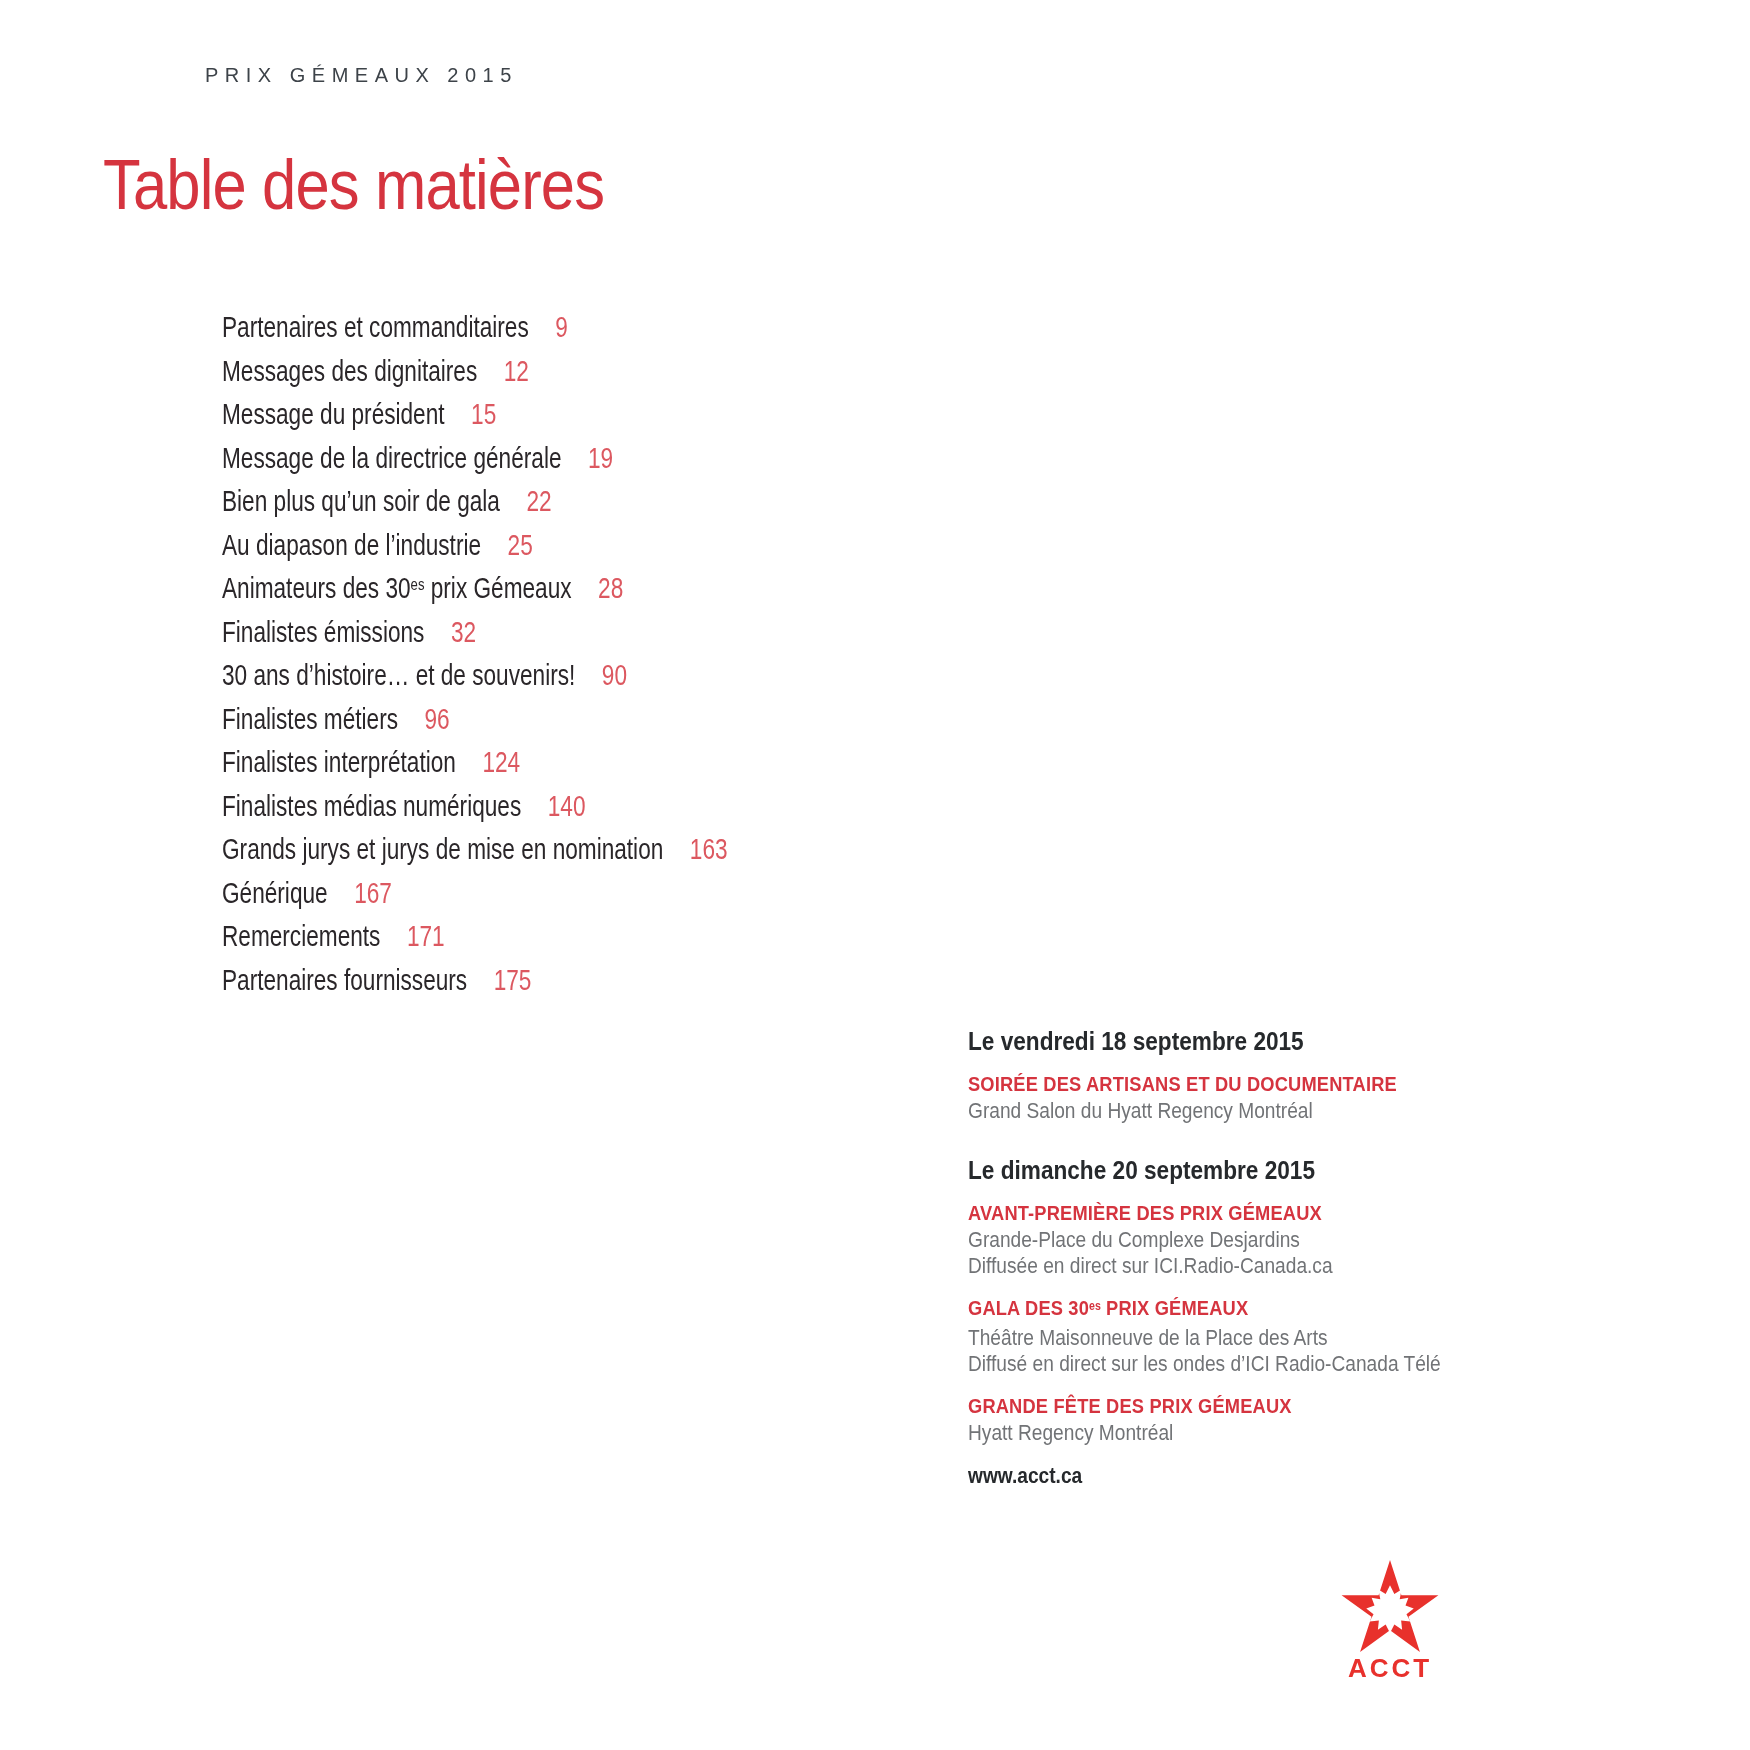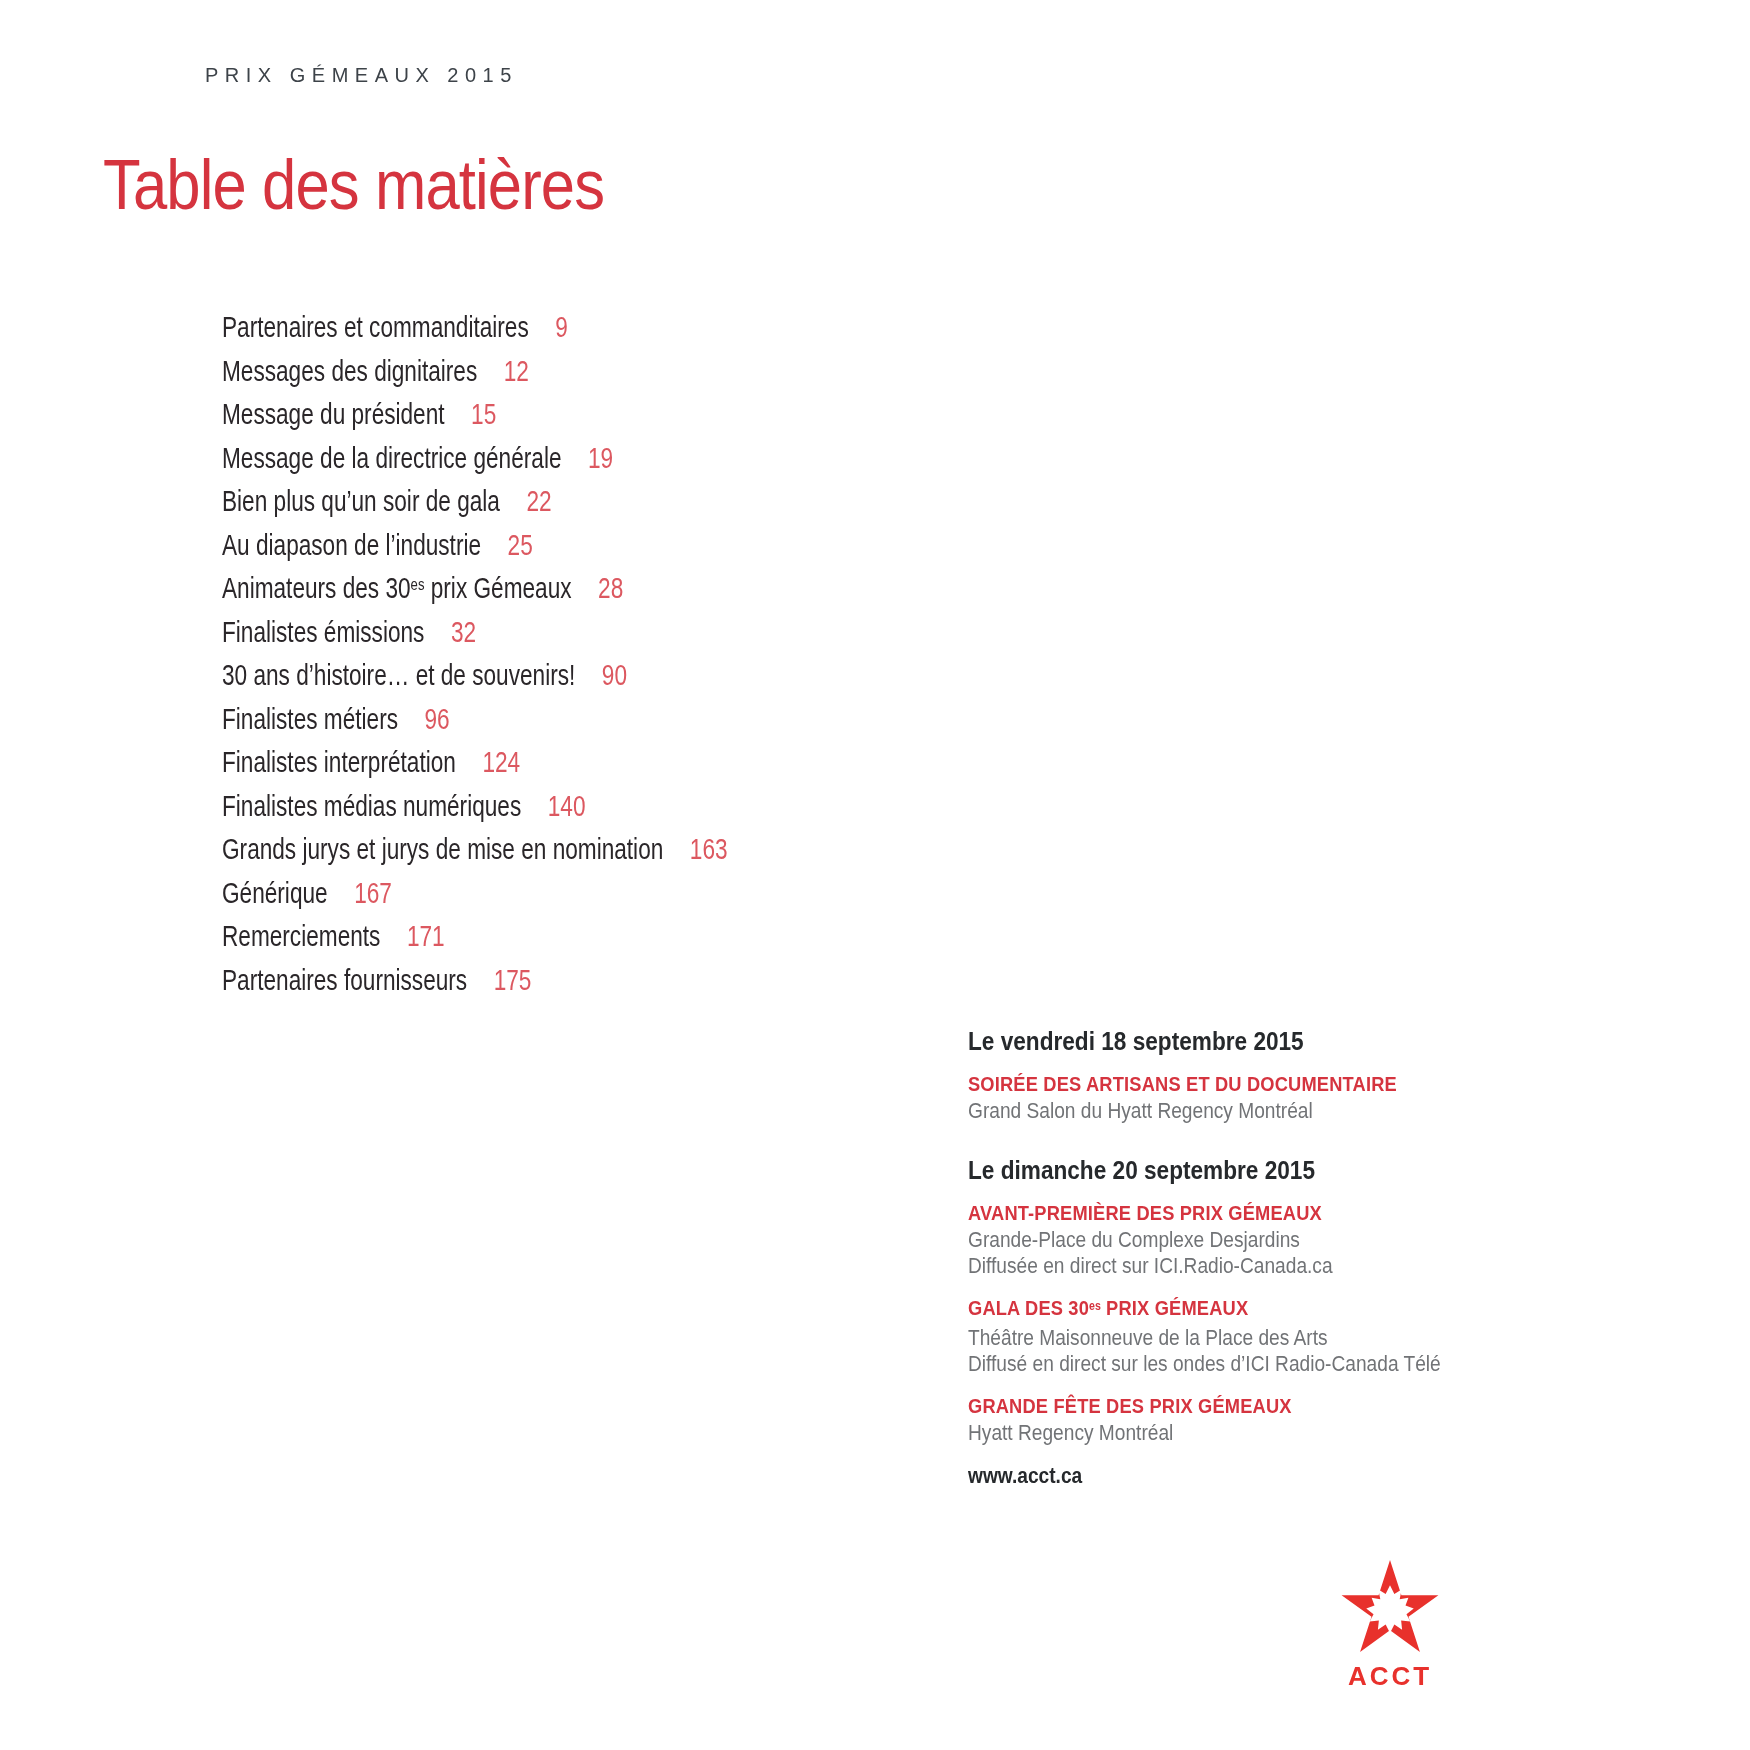--- a/index.html
+++ b/index.html
@@ -45,21 +45,21 @@
   .pg-shape{position:absolute;left:0;top:4px;width:76px;height:114px;}
   .pg-text{
     position:absolute;left:84px;top:0;
     font-weight:bold;font-size:58px;line-height:56px;letter-spacing:-1px;
     color:var(--logo-slate);white-space:nowrap;
     transform:scaleX(.9);transform-origin:left top;
   }
   
   .acct-logo{position:absolute;left:1338px;top:1560px;width:104px;text-align:center;}
   .acct-star{display:block;width:104px;height:92px;margin:0 auto;}
-  .acct-label{font-size:26px;font-weight:bold;letter-spacing:3px;color:var(--acct-red);margin-top:9px;}
+  .acct-label{font-size:26px;font-weight:bold;letter-spacing:3px;color:var(--acct-red);margin-top:1px;}
 </style>
 </head>
 <body>
 
 <div class="page">
 
   <div class="eyebrow">PRIX GÉMEAUX 2015</div>
 
   <h1 class="title">Table des matières</h1>
 

